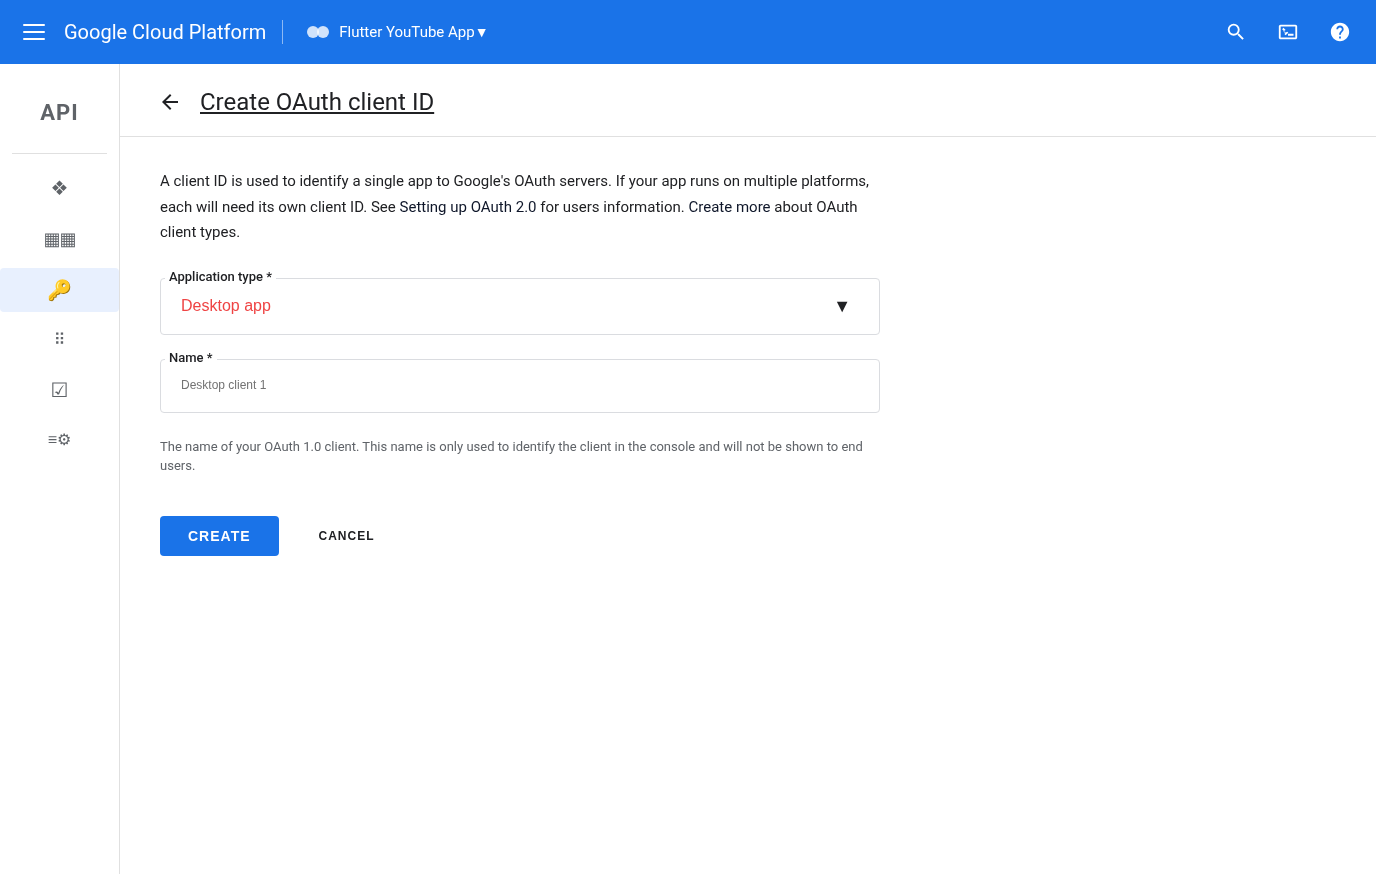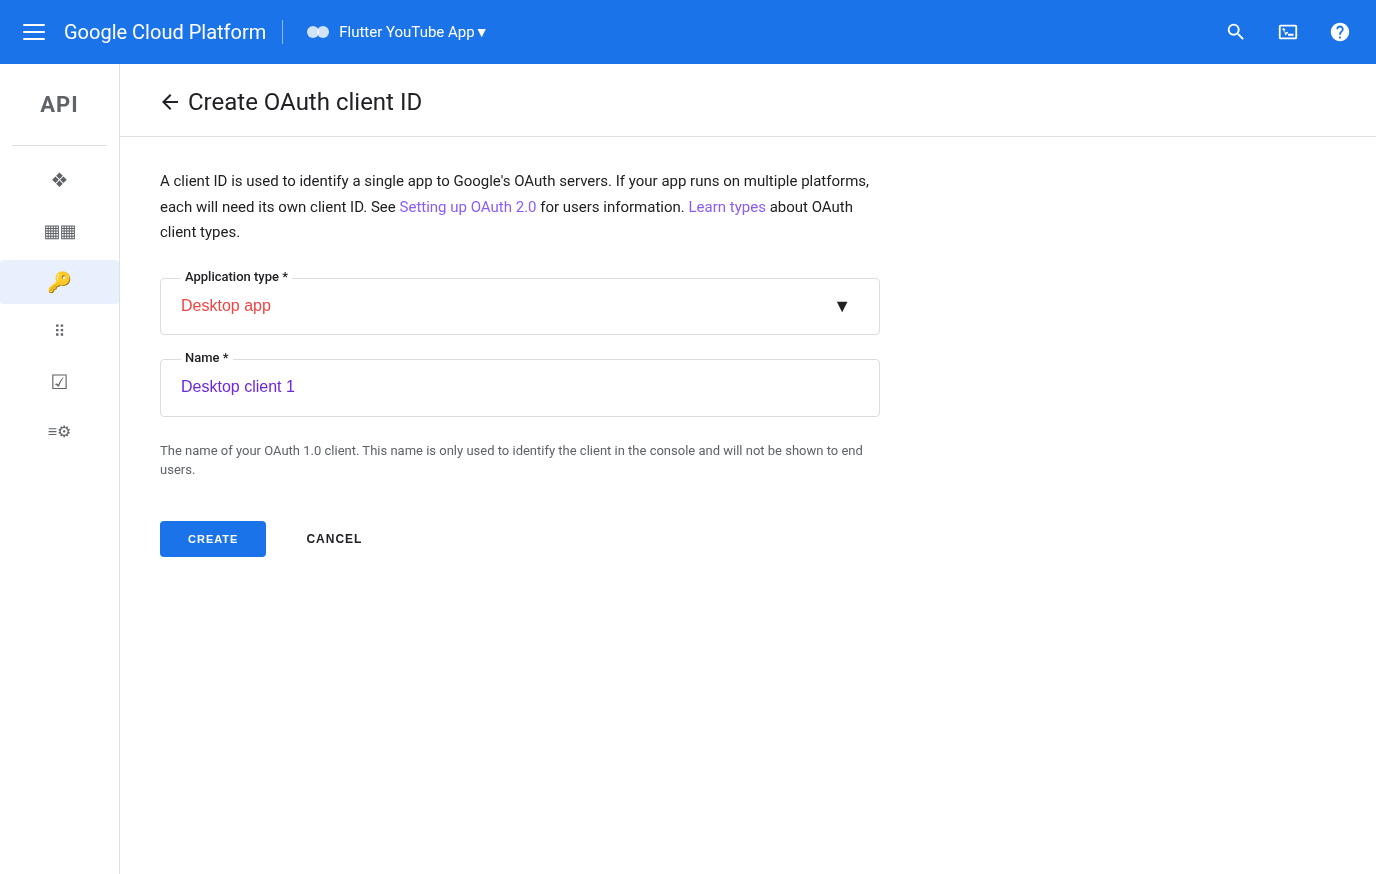--- a/index.html
+++ b/index.html
@@ -56,21 +56,21 @@
     }
 
     
     .sidebar {
       width: 120px;
       background: #fff;
       border-right: 1px solid #e0e0e0;
       display: flex;
       flex-direction: column;
       align-items: center;
-      padding-top: 20px;
+      padding-top: 28px;
       gap: 8px;
     }
     .api-logo {
       font-size: 22px;
       font-weight: 700;
       color: #5f6368;
       letter-spacing: 1px;
       padding: 8px 0 16px;
       text-align: center;
     }
@@ -109,21 +109,22 @@
       padding: 0;
       background: #fff;
     }
 
     
     .page-header {
       display: flex;
       align-items: center;
       padding: 20px 32px 16px;
       border-bottom: 1px solid #e0e0e0;
-      gap: 0;
+      gap: 12px;
+      text-decoration: underline;
     }
     .back-btn {
       width: 36px; height: 36px;
       display: flex; align-items: center; justify-content: center;
       cursor: pointer; border-radius: 50%; color: #202124; font-size: 22px;
     }
     .page-title {
       font-size: 24px;
       font-weight: 400;
       color: #202124;
@@ -136,37 +137,37 @@
     }
 
     .description-text {
       font-size: 15px;
       line-height: 1.7;
       color: #202124;
       margin-bottom: 32px;
       max-width: 720px;
     }
     .description-text a {
-      color: #8b5cf6;
+      color: #0f172a;
       text-decoration: none;
     }
 
     
     .field-box {
       border: 1px solid #dadce0;
       border-radius: 4px;
       padding: 0 16px 16px;
       margin-bottom: 24px;
       max-width: 720px;
       position: relative;
     }
     .field-label {
       position: absolute;
       top: -10px;
-      left: 20px;
+      left: 4px;
       background: #fff;
       padding: 0 4px;
       font-size: 13px;
       font-weight: 500;
       color: #202124;
     }
     .field-select {
       width: 100%;
       border: none;
       outline: none;
@@ -188,22 +189,22 @@
       font-size: 18px;
       color: #202124;
       pointer-events: none;
       margin-top: 8px;
     }
 
     .field-input {
       width: 100%;
       border: none;
       outline: none;
-      font-size: 16px;
-      color: #6d28d9;
+      font-size: 12px;
+      color: #737373;
       background: transparent;
       padding: 18px 4px 4px;
     }
 
     .field-hint {
       font-size: 13px;
       color: #5f6368;
       margin-top: 8px;
       line-height: 1.5;
       max-width: 720px;
@@ -216,21 +217,21 @@
       gap: 24px;
       margin-top: 40px;
       padding-bottom: 40px;
     }
     .btn-create {
       background: #1a73e8;
       color: #fff;
       border: none;
       border-radius: 4px;
       padding: 12px 28px;
-      font-size: 11px;
+      font-size: 14px;
       font-weight: 600;
       letter-spacing: 1px;
       cursor: pointer;
       text-transform: uppercase;
     }
     .btn-cancel {
       background: transparent;
       color: #202124;
       border: none;
       padding: 12px 16px;
@@ -310,21 +311,21 @@
         <svg width="24" height="24" viewBox="0 0 24 24" fill="#202124">
             <path d="M20 11H7.83l5.59-5.59L12 4l-8 8 8 8 1.41-1.41L7.83 13H20v-2z"></path>
           </svg>
       </div>
       <h1 class="page-title">Create OAuth client ID</h1>
     </div>
 
     <div class="form-area">
 
       <p class="description-text">
-        <span>A client ID is used to identify a single app to Google's OAuth servers. If your app runs on multiple platforms, each will need its own client ID. See </span><a href="#">Setting up OAuth 2.0</a><span> for users information. </span><a href="#">Learn types</a><span> about OAuth client types.</span>
+        <span>A client ID is used to identify a single app to Google's OAuth servers. If your app runs on multiple platforms, each will need its own client ID. See </span><a href="#">Setting up OAuth 2.0</a><span> for users information. </span><a href="#">Create more</a><span> about OAuth client types.</span>
       </p>
 
       <div class="field-box">
         <span class="field-label">Application type *</span>
         <div class="select-wrapper">
           <select class="field-select"><option>Web application</option><option>Android</option><option>Chrome Extension</option><option>iOS</option><option>TVs and Limited Input devices</option><option selected="">Desktop app</option></select>
           <span class="select-arrow">▼</span>
         </div>
       </div>
 

